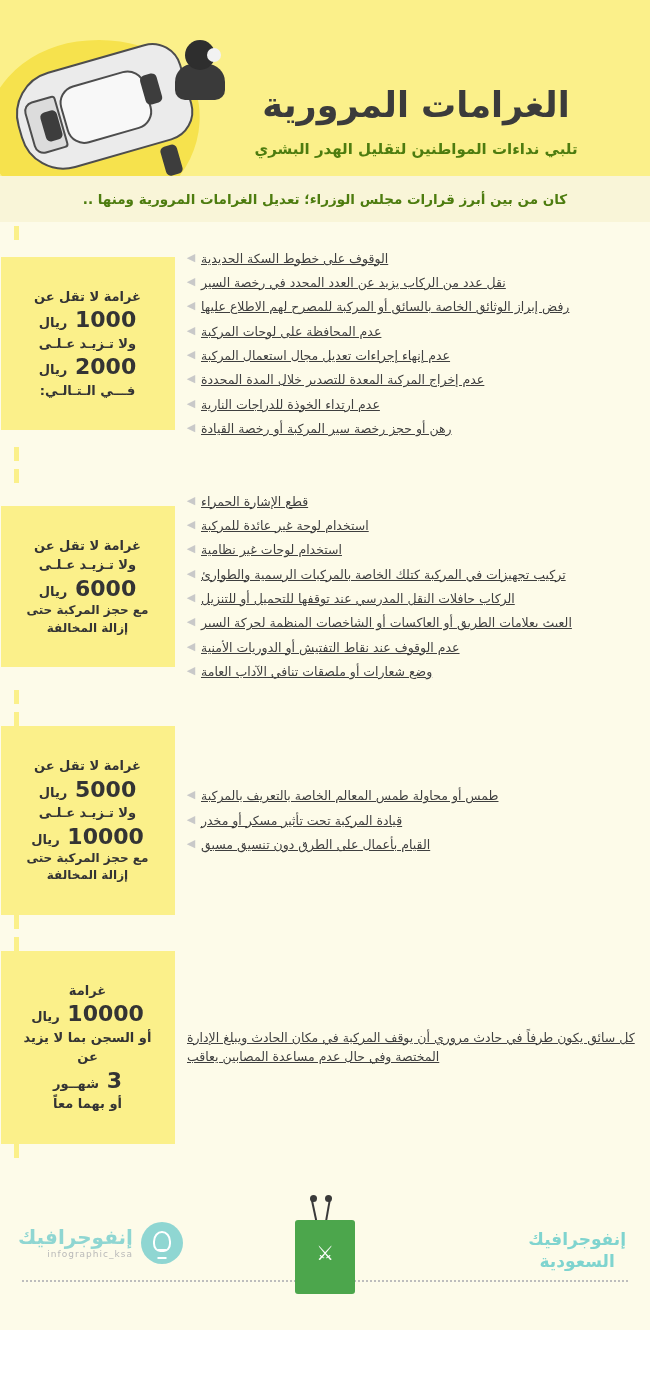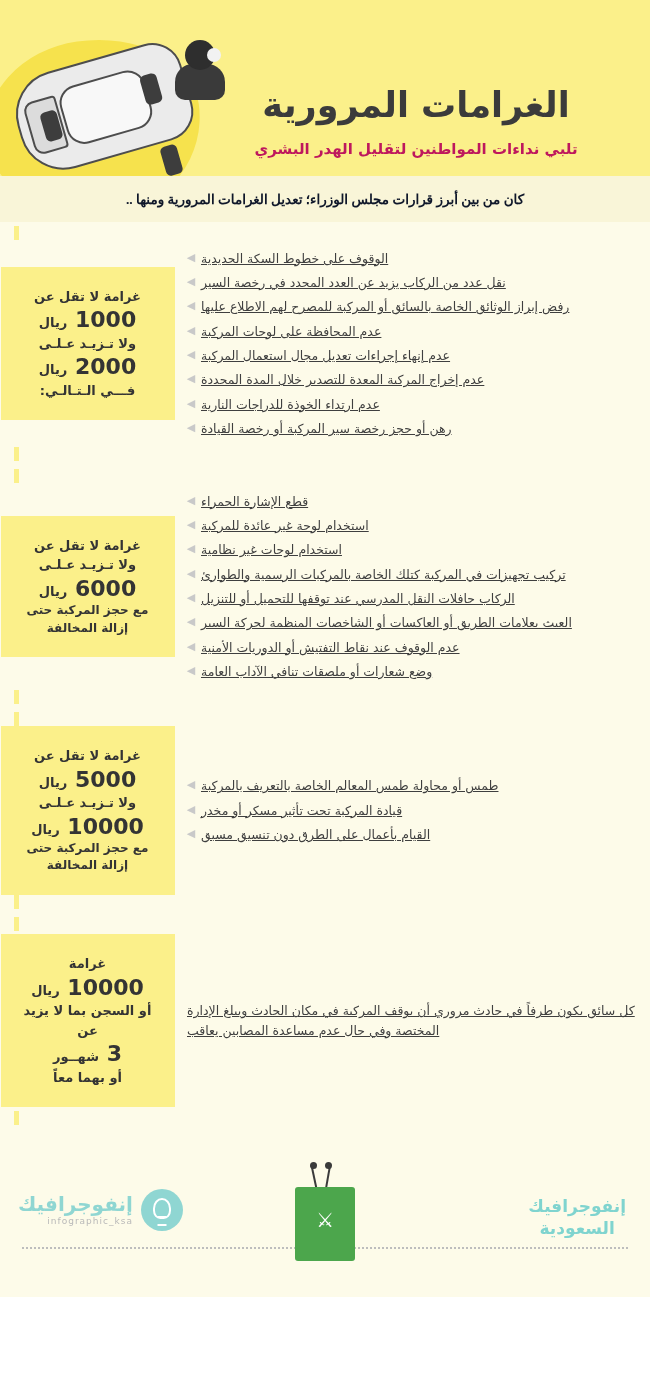--- a/index.html
+++ b/index.html
@@ -40,21 +40,21 @@
     font-size: 35px;
     font-weight: bold;
     color: #3b3b3b;
     letter-spacing: 0px;
     line-height: 1.2;
   }
   .header-sub {
     margin-top: 14px;
     font-size: 15px;
     font-weight: bold;
-    color: #be185d;
+    color: #4d7c0f;
   }
 
   
   .car-wrap {
     position: absolute;
     left: 6px;
     top: 10px;
     width: 250px;
     height: 230px;
   }
@@ -167,22 +167,21 @@
 
   
   .intro {
     height: 46px;
     background: #f9f5d8;
     display: flex;
     align-items: center;
     justify-content: center;
     font-size: 13.5px;
     font-weight: bold;
-    color: #0f172a;
-    font-family: Liberation Serif, serif;
+    color: #4d7c0f;
   }
 
   
   .section {
     position: relative;
     display: flex;
     align-items: stretch;
     padding: 18px 0 18px 0;
   }
   .sec-a { background: #fdfbe9; }
@@ -225,21 +224,21 @@
   .penalty-wrap {
     flex: 0 0 175px;
     display: flex;
     align-items: center;
     justify-content: center;
     position: relative;
   }
   .penalty {
     background: #fbf08a;
     width: 150px;
-    padding: 20px 12px;
+    padding: 30px 12px;
     text-align: center;
     color: #343434;
     font-weight: bold;
     position: relative;
   }
   .penalty .line {
     font-size: 13px;
     line-height: 1.5;
   }
   .penalty .big {

